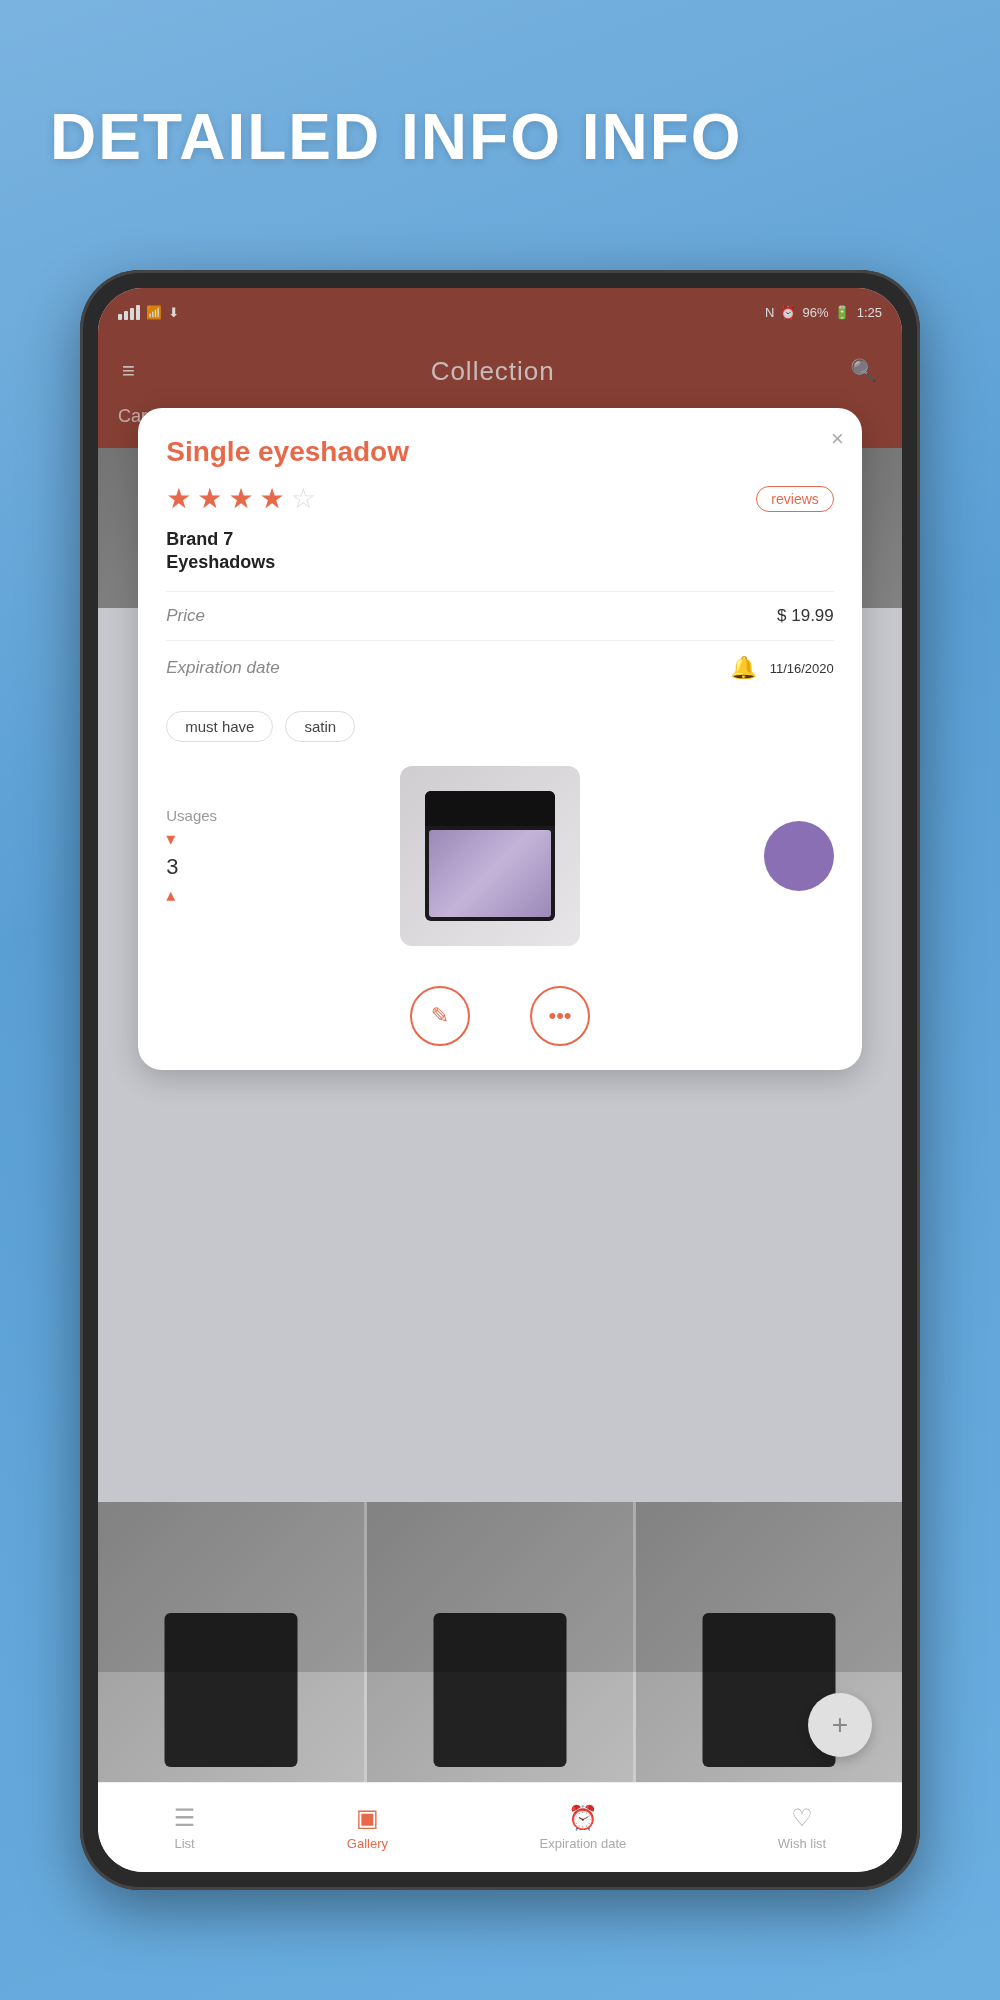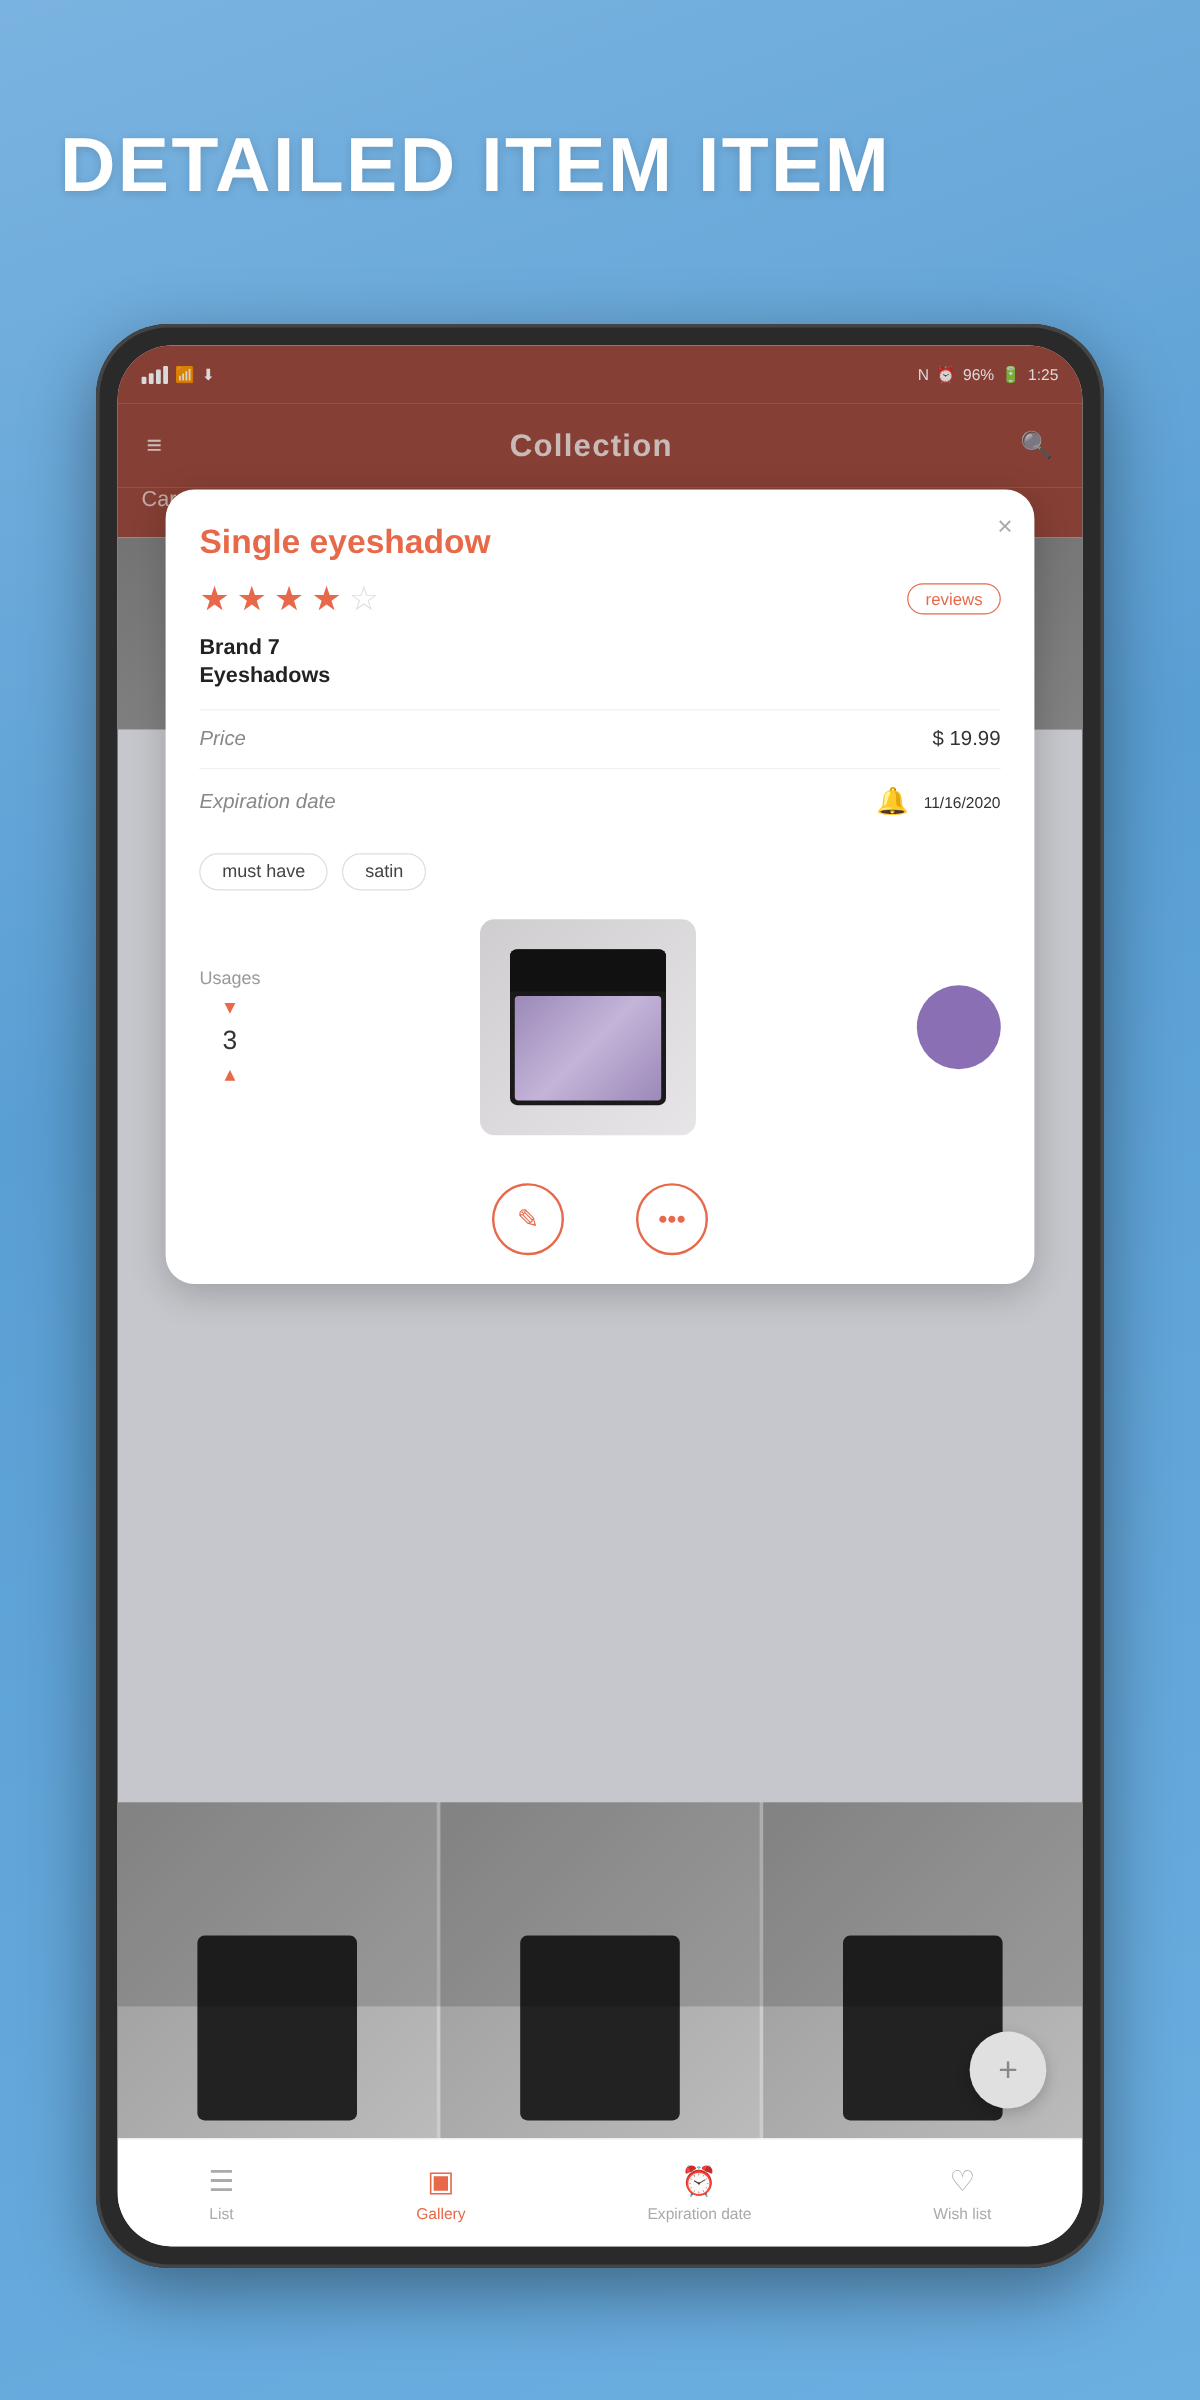--- a/index.html
+++ b/index.html
@@ -67,21 +67,21 @@
       background: #9e4a3e;
       height: 70px;
       display: flex;
       align-items: center;
       justify-content: space-between;
       padding: 0 24px;
     }
     .app-bar-title {
       color: rgba(255,255,255,0.8);
       font-size: 26px;
-      font-weight: 700;
+      font-weight: 400;
       letter-spacing: 1px;
     }
     .hamburger-icon { color: rgba(255,255,255,0.8); font-size: 22px; cursor: pointer; }
     .search-icon-btn { color: rgba(255,255,255,0.8); font-size: 22px; cursor: pointer; }
 
     
     .tab-bar {
       background: #9e4a3e;
       display: flex;
       padding: 0 20px;
@@ -242,21 +242,21 @@
       display: flex;
       align-items: center;
       justify-content: space-between;
       margin-top: 8px;
       padding: 8px 0;
     }
 
     .usages-control {
       display: flex;
       flex-direction: column;
-      align-items: center;
+      align-items: flex-start;
       gap: 4px;
     }
     .usages-label { color: #999; font-size: 15px; }
     .usages-count { font-size: 22px; color: #333; font-weight: 500; }
     .chevron-up, .chevron-down {
       color: #e8694a;
       font-size: 18px;
       cursor: pointer;
     }
 
@@ -397,21 +397,21 @@
     .signal-bars {
       display: inline-flex;
       gap: 2px;
       align-items: flex-end;
     }
     .bar { width: 4px; background: white; border-radius: 1px; }
   </style>
 </head>
 <body>
 
-<div class="page-title">DETAILED ITEM ITEM</div>
+<div class="page-title">DETAILED INFO INFO</div>
 
 <div class="phone-frame">
   <div class="phone-screen">
 
     <div class="status-bar">
       <div class="status-left">
         <span class="signal-bars">
           <span class="bar" style="height:6px"></span>
           <span class="bar" style="height:9px"></span>
           <span class="bar" style="height:12px"></span>

